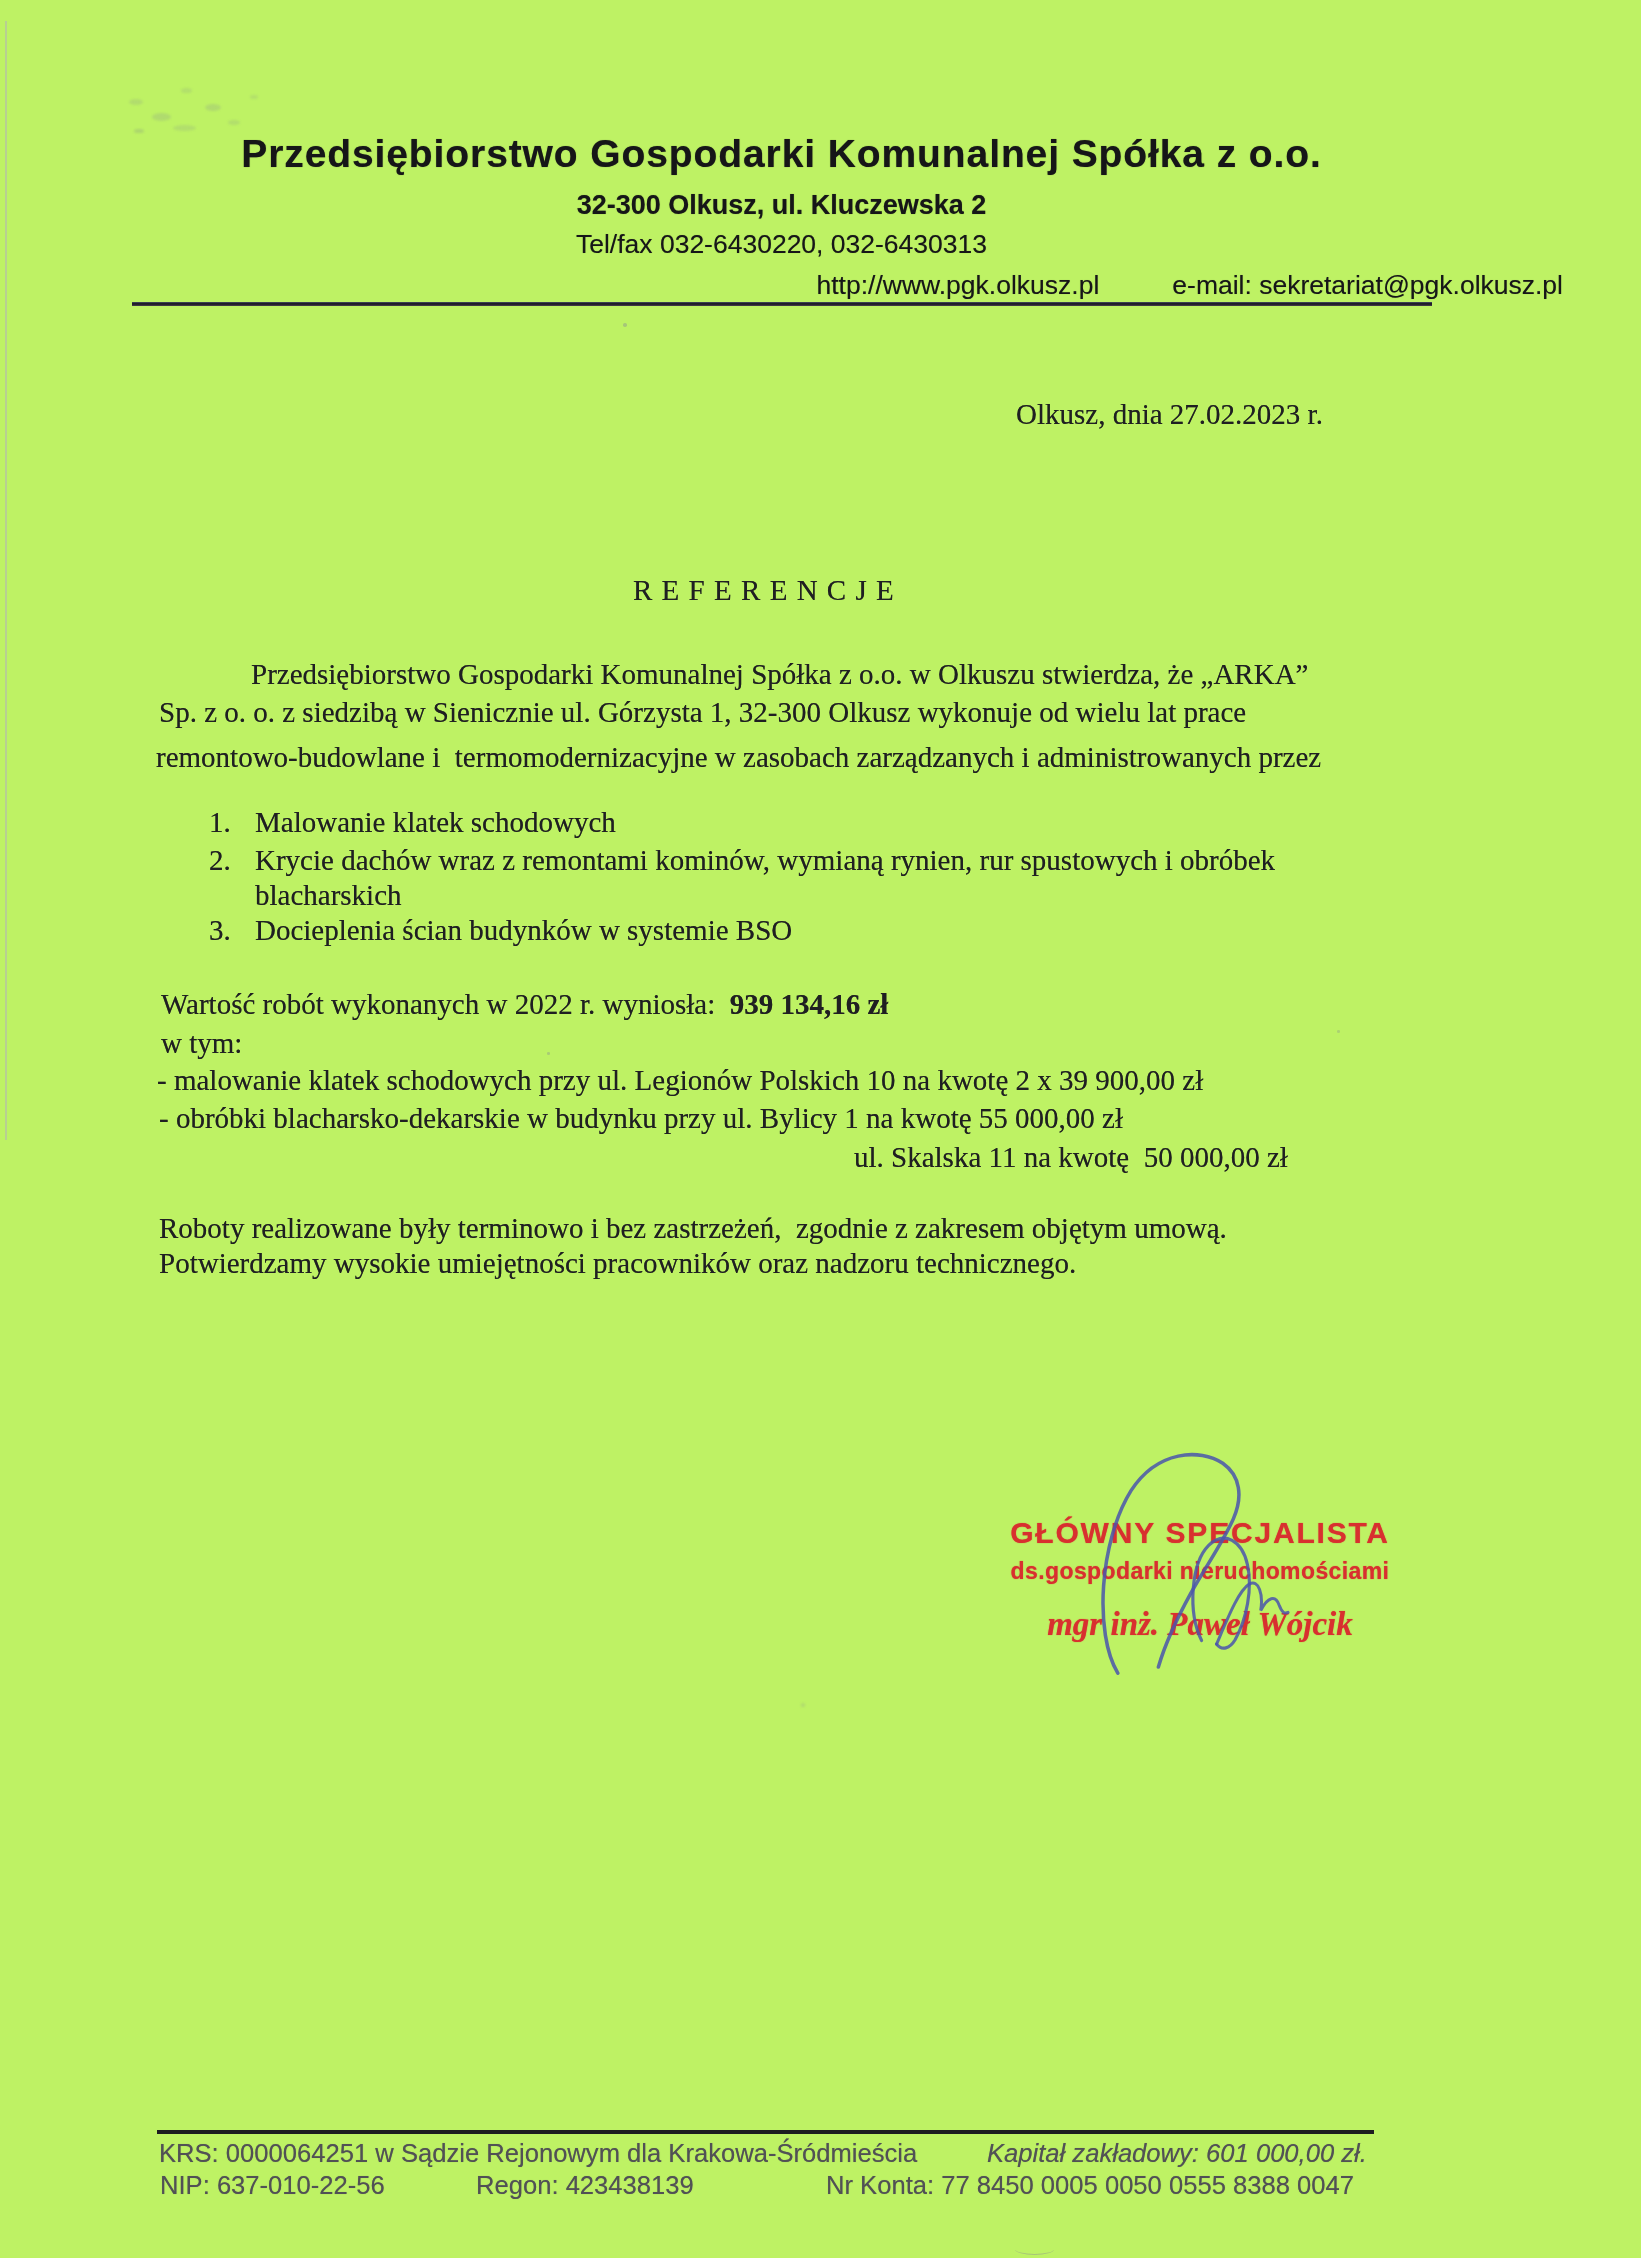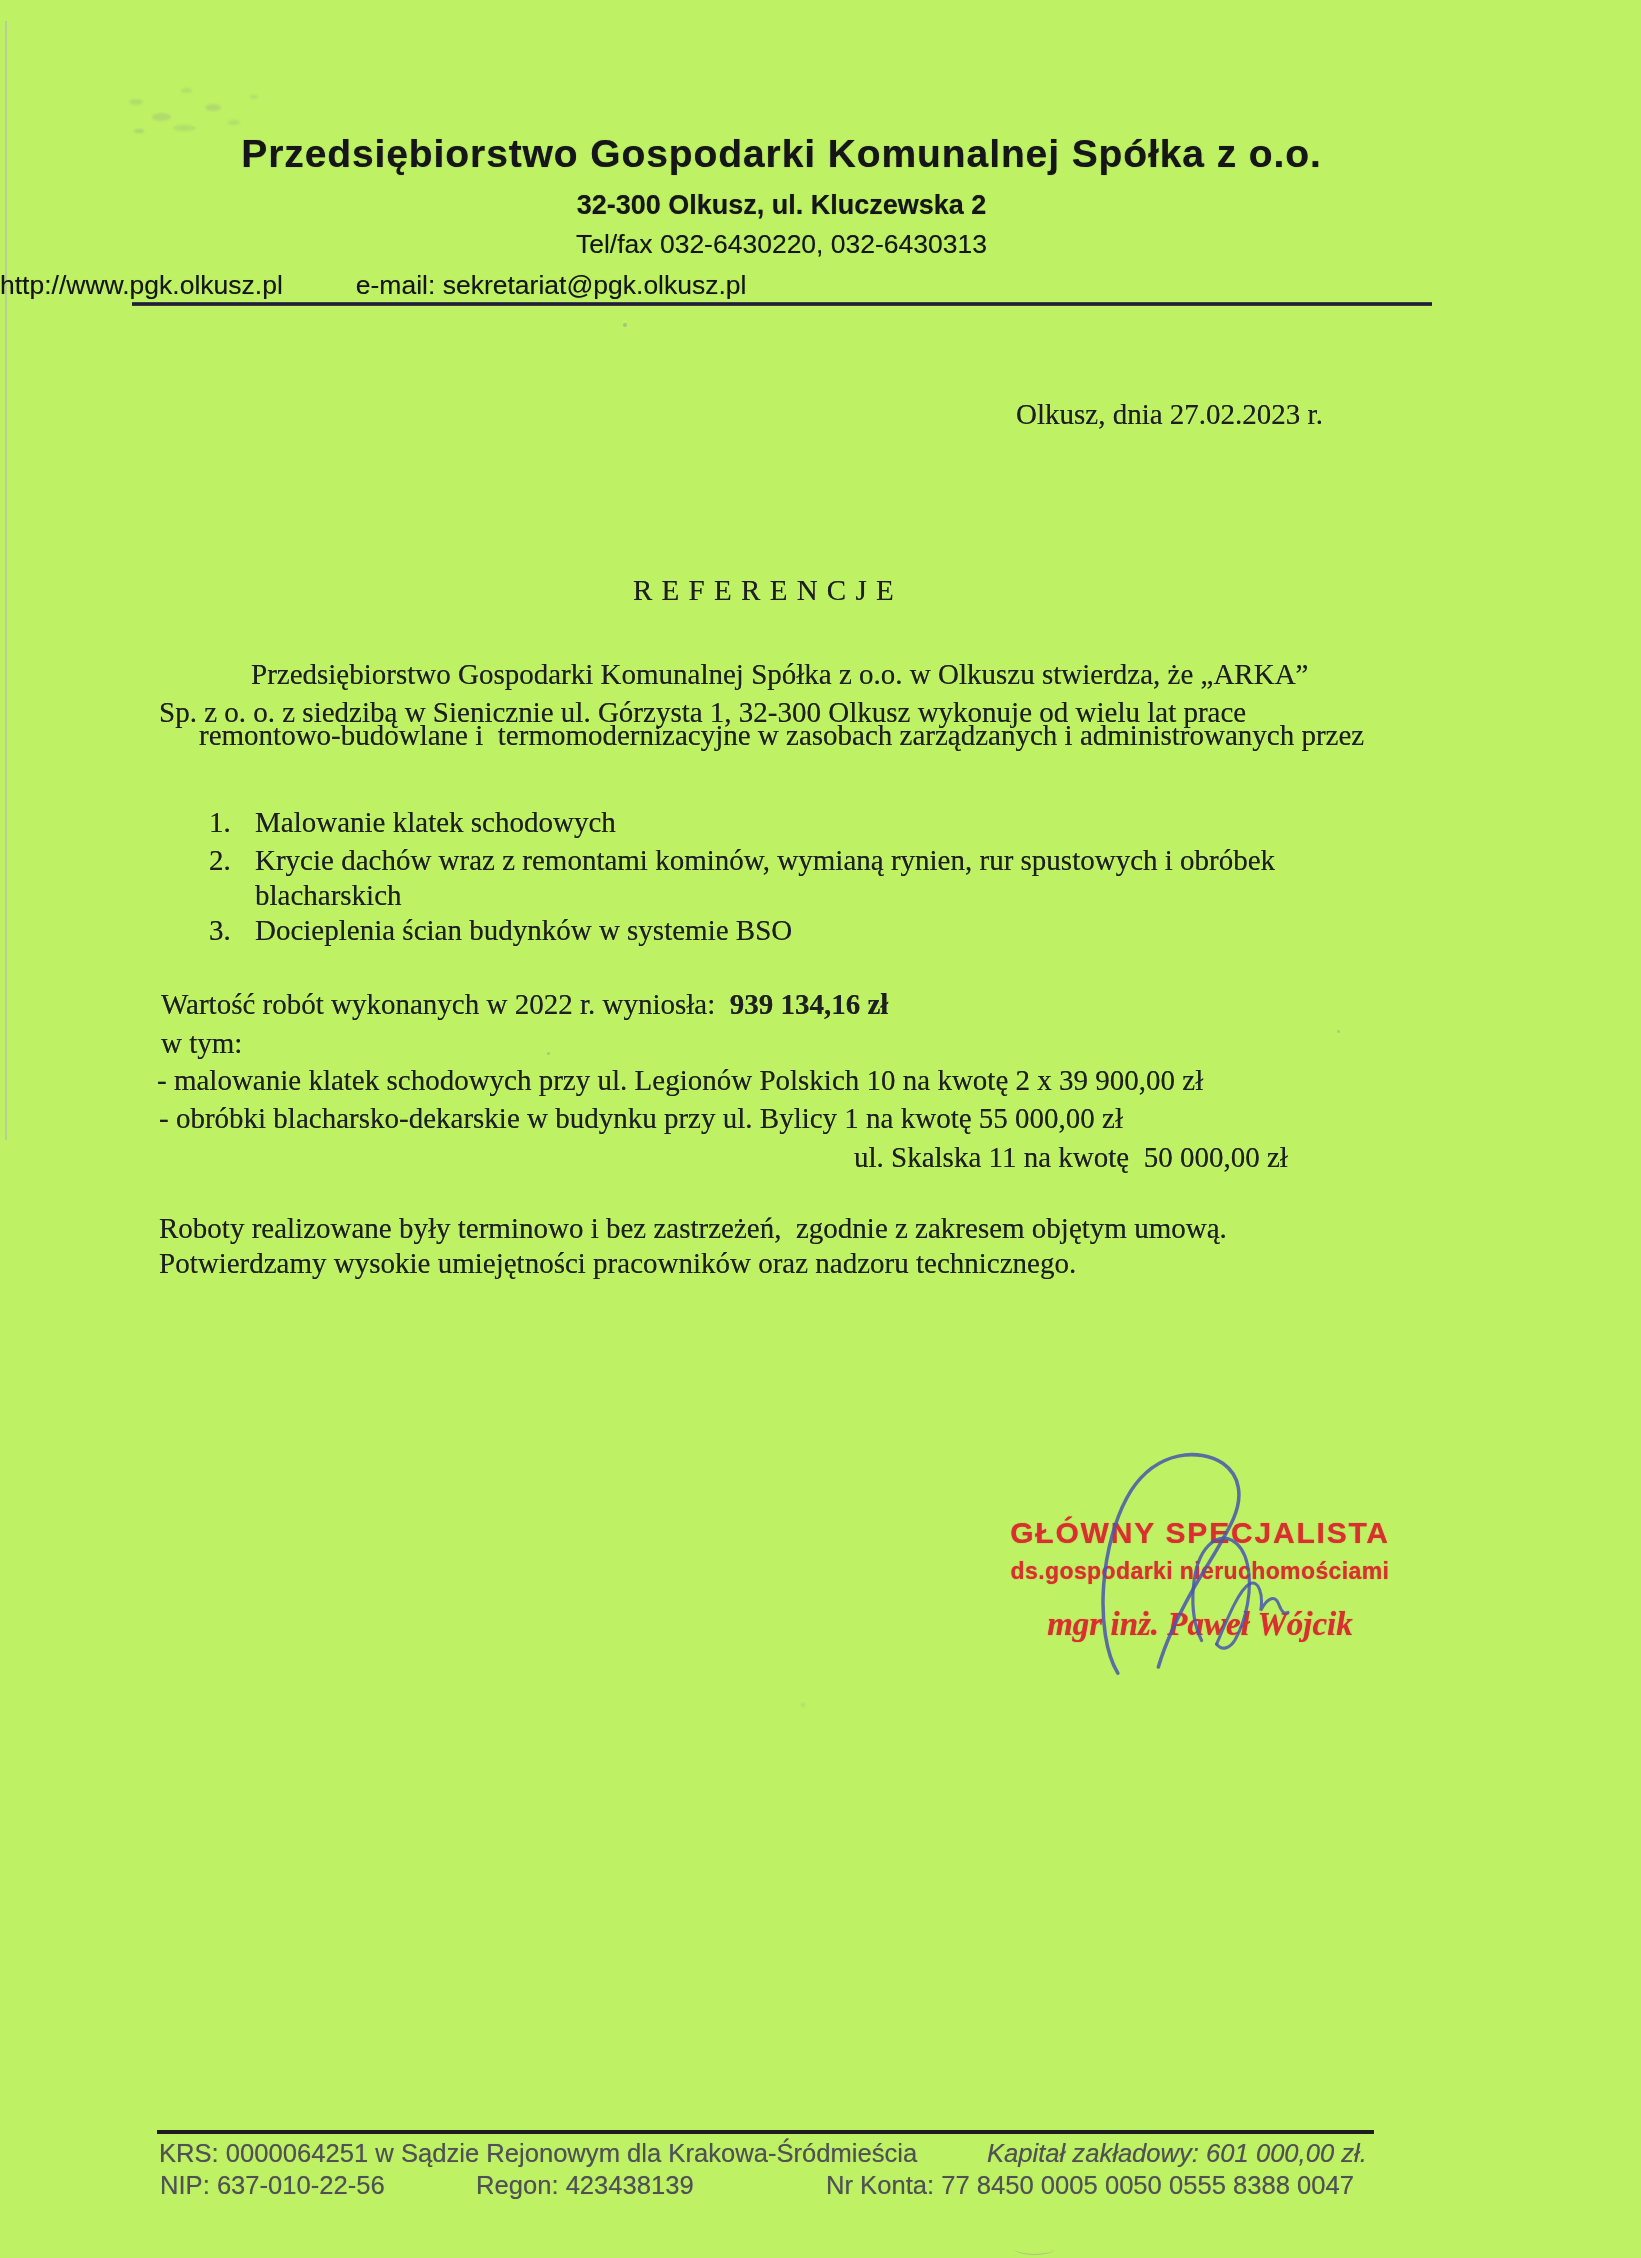--- a/index.html
+++ b/index.html
@@ -26,21 +26,21 @@
   }
   .address{
     font-size:27px;font-weight:700;margin-bottom:8px;
     text-shadow:0 0 0.9px rgba(10,10,15,.45);
   }
   .telfax{
     font-size:26.5px;margin-bottom:9.7px;
     text-shadow:0 0 0.7px rgba(10,10,15,.4);
   }
   .webline{
-    display:flex;justify-content:flex-start;gap:73px;
+    display:flex;justify-content:flex-end;gap:73px;
     font-size:26.5px;text-shadow:0 0 0.7px rgba(10,10,15,.4);
   }
   .header-rule{
     position:absolute;left:132px;top:302px;width:1300px;height:4.4px;
     background:linear-gradient(to bottom,#4a5066 0%,#14141c 45%,#4a4050 100%);
   }
   
   .tline{
     position:absolute;
     font-size:29px;line-height:38px;white-space:pre;
@@ -127,21 +127,21 @@
     </div>
   </header>
   <div class="header-rule"></div>
 
   <div class="tline" style="left:1016px;top:395px;">Olkusz, dnia 27.02.2023 r.</div>
 
   <div class="doc-title">REFERENCJE</div>
 
   <div class="tline" style="left:251px;top:655px;">Przedsiębiorstwo Gospodarki Komunalnej Spółka z o.o. w Olkuszu stwierdza, że „ARKA”</div>
   <div class="tline" style="left:159px;top:693px;">Sp. z o. o. z siedzibą w Sienicznie ul. Górzysta 1, 32-300 Olkusz wykonuje od wielu lat prace</div>
-  <div class="tline" style="left:156px;top:716px;margin-left:43px;">remontowo-budowlane i  termomodernizacyjne w zasobach zarządzanych i administrowanych przez</div>
+  <div class="tline" style="left:156px;top:738px;">remontowo-budowlane i  termomodernizacyjne w zasobach zarządzanych i administrowanych przez</div>
 
   <div class="tline" style="left:209px;top:803px;"><span class="num">1.</span><span>Malowanie klatek schodowych</span></div>
   <div class="tline" style="left:209px;top:841px;"><span class="num">2.</span><span>Krycie dachów wraz z remontami kominów, wymianą rynien, rur spustowych i obróbek</span></div>
   <div class="tline" style="left:255px;top:876px;">blacharskich</div>
   <div class="tline" style="left:209px;top:911px;"><span class="num">3.</span><span>Docieplenia ścian budynków w systemie BSO</span></div>
 
   <div class="tline" style="left:161px;top:985px;"><span>Wartość robót wykonanych w 2022 r. wyniosła:  </span><span class="bold">939 134,16 zł</span></div>
   <div class="tline" style="left:161px;top:1024px;">w tym:</div>
   <div class="tline" style="left:157px;top:1061px;">- malowanie klatek schodowych przy ul. Legionów Polskich 10 na kwotę 2 x 39 900,00 zł</div>
   <div class="tline" style="left:159px;top:1099px;">- obróbki blacharsko-dekarskie w budynku przy ul. Bylicy 1 na kwotę 55 000,00 zł</div>

